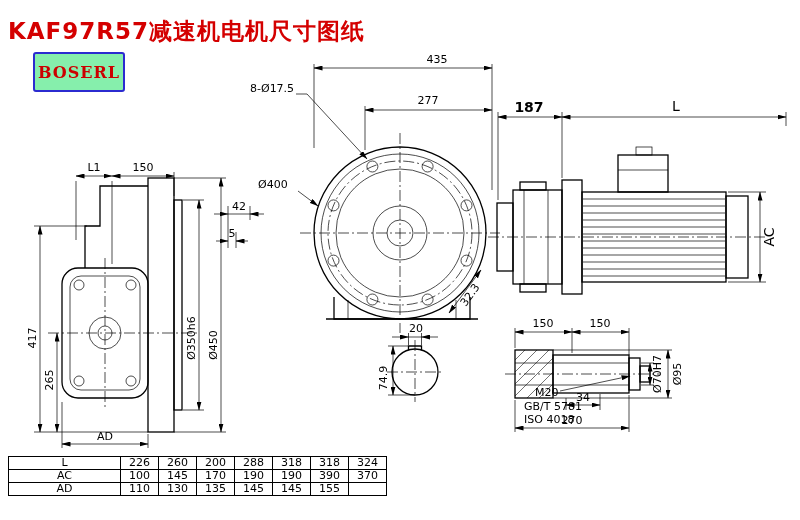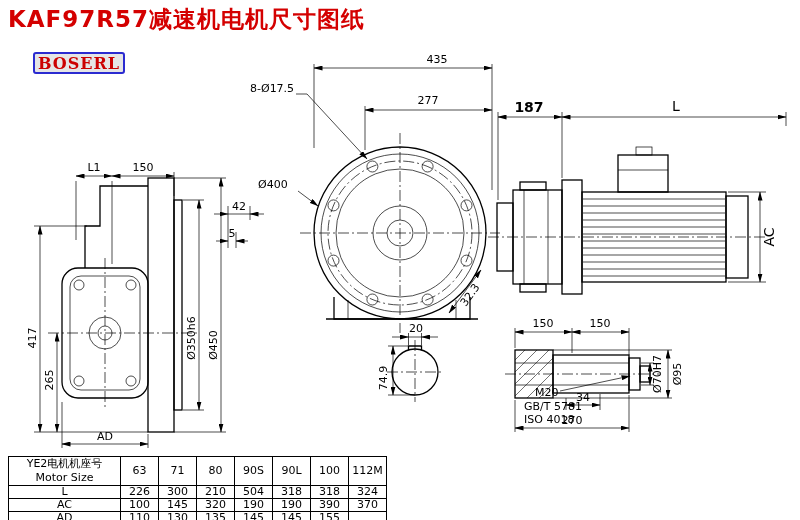--- a/index.html
+++ b/index.html
@@ -1,24 +1,24 @@
 <!DOCTYPE html>
 <html><head>
 <meta charset="utf-8">
 <style>
   * { margin:0; padding:0; box-sizing:border-box; }
   html,body { background:#fff; }
   body { width:800px; height:520px; overflow:hidden;
          font-family:"DejaVu Sans","Liberation Sans",sans-serif; }
   .page { position:relative; width:800px; height:520px; background:#fff; overflow:hidden; }
-  .title { position:absolute; left:8px; top:4px; font-size:23px; font-weight:bold;
+  .title { position:absolute; left:8px; top:16px; font-size:23px; font-weight:bold;
            color:#d40000; letter-spacing:1px; white-space:nowrap; }
-  .logo { position:absolute; left:33px; top:52px; width:92px; height:22px;
+  .logo { position:absolute; left:33px; top:52px; width:92px; height:40px;
           border:2px solid #2b2bd0; border-radius:3px; display:flex;
-          align-items:center; justify-content:center; background:#e5e5e5; }
+          align-items:center; justify-content:center; background:#86efac; }
   .logo span { color:#cc0000; font-size:16px; font-weight:bold; letter-spacing:1px;
                font-family:"DejaVu Serif","Liberation Serif",serif; }
   svg.drawing { position:absolute; left:0; top:0; }
   
   .o { fill:none; stroke:#000; stroke-width:1.3; }
   .t { fill:none; stroke:#000; stroke-width:0.7; }
   .c { fill:none; stroke:#000; stroke-width:0.7; stroke-dasharray:11 3 2 3; }
   .d { fill:none; stroke:#000; stroke-width:0.7; }
   .h { fill:none; stroke:#000; stroke-width:0.55; }
   text.dim { font-size:11px; fill:#000; }
@@ -238,47 +238,34 @@
       <line class="t" x1="553" y1="398" x2="672" y2="398"></line>
       <line class="d" x1="668" y1="350" x2="668" y2="398" marker-start="url(#aS)" marker-end="url(#aE)"></line>
       <text class="dim" text-anchor="middle" x="661" y="374" transform="rotate(-90 661 374)">Ø70H7</text>
       <text class="dim" text-anchor="middle" x="681" y="374" transform="rotate(-90 681 374)">Ø95</text>
     </g>
   </svg>
 
   <table class="size-table">
     <tbody>
       <tr>
-        <th class="rowhead hdr">
-          <div>YE2电机机座号</div>
-          <div>Motor Size</div>
-        </th>
-        <th class="val">63</th>
-        <th class="val">71</th>
-        <th class="val">80</th>
-        <th class="val">90S</th>
-        <th class="val">90L</th>
-        <th class="val">100</th>
-        <th class="val">112M</th>
-      </tr>
-      <tr>
         <td class="rowhead">L</td>
         <td class="val">226</td>
-        <td class="val">300</td>
-        <td class="val">210</td>
-        <td class="val">504</td>
+        <td class="val">260</td>
+        <td class="val">200</td>
+        <td class="val">288</td>
         <td class="val">318</td>
         <td class="val">318</td>
         <td class="val">324</td>
       </tr>
       <tr>
         <td class="rowhead">AC</td>
         <td class="val">100</td>
         <td class="val">145</td>
-        <td class="val">320</td>
+        <td class="val">170</td>
         <td class="val">190</td>
         <td class="val">190</td>
         <td class="val">390</td>
         <td class="val">370</td>
       </tr>
       <tr>
         <td class="rowhead">AD</td>
         <td class="val">110</td>
         <td class="val">130</td>
         <td class="val">135</td>

